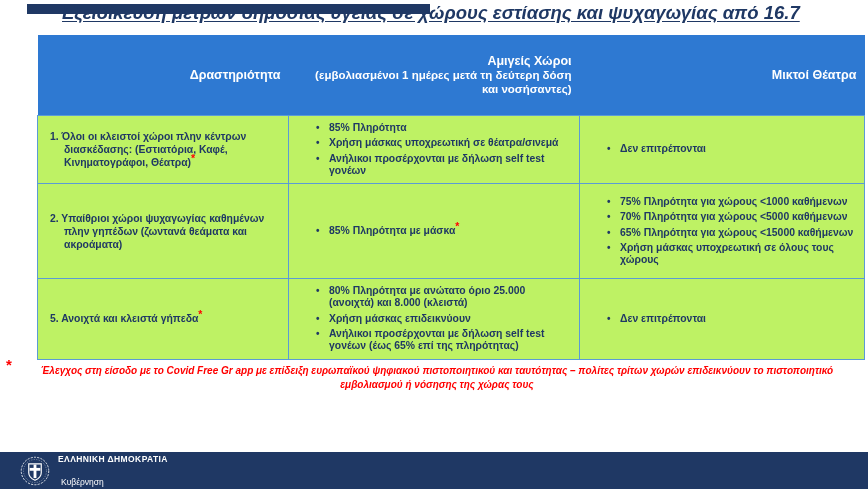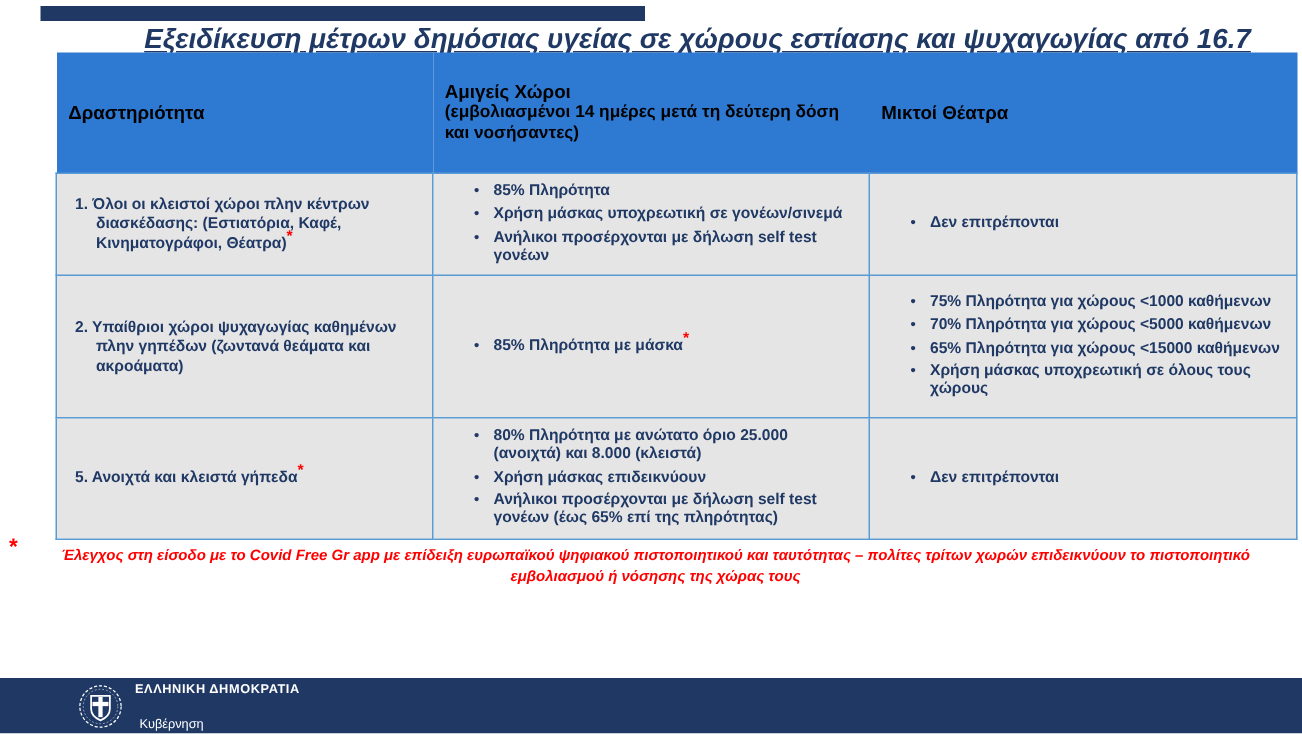--- a/index.html
+++ b/index.html
@@ -10,35 +10,35 @@
     --footer-navy:#1F3864;
   }
   *{box-sizing:border-box;}
   html,body{margin:0;padding:0;}
   body{
     width:868px;height:489px;position:relative;background:#fff;overflow:hidden;
     font-family:"Liberation Sans",sans-serif;
   }
   .accent-bar{position:absolute;top:4px;left:27px;width:403px;height:10px;background:var(--navy-text);}
   .slide-title{
-    position:absolute;top:15px;left:62px;width:806px;margin:0;text-align:center;
+    position:absolute;top:2px;left:62px;width:806px;margin:0;text-align:left;
     font-size:18.5px;font-weight:bold;font-style:italic;color:var(--navy-text);
     text-decoration:underline;text-underline-offset:2px;
   }
   .content{position:absolute;top:35px;left:0;width:868px;}
   table.measures{margin-left:37px;width:827px;border-collapse:collapse;table-layout:fixed;}
   thead tr{height:53px;}
   thead th{
-    background:var(--header-blue);color:#000000;font-size:12.5px;font-weight:bold;
-    vertical-align:middle;text-align:left;padding:19px 8px;border:none;
+    background:var(--header-blue);color:#ffffff;font-size:12.5px;font-weight:bold;
+    vertical-align:middle;text-align:right;padding:19px 8px;border:none;
   }
   thead th .sub{display:block;font-size:11.5px;font-weight:bold;margin-top:1px;line-height:13.5px;}
   tbody td{
     border:1.5px solid var(--border-blue);vertical-align:middle;
-    padding:3px 6px;background:#e5e5e5;
+    padding:3px 6px;background:#bef264;
   }
   tbody tr:nth-child(1){height:65px;}
   tbody tr:nth-child(2){height:95px;}
   tbody tr:nth-child(3){height:42px;}
   tbody tr:nth-child(4){height:40px;}
   tbody tr:nth-child(5){height:82px;}
   .activity-text{
     font-size:10.4px;font-weight:bold;color:var(--navy-text);line-height:13px;
     padding-left:20px;text-indent:-14px;
   }
@@ -49,21 +49,21 @@
   }
   .bullet-list li::before{content:"\2022";position:absolute;left:-13px;top:0;font-size:10px;}
   sup.ast{color:var(--accent-red);font-weight:bold;font-size:10.5px;line-height:0;}
   .footnote{
     position:relative;margin-top:1px;padding:3px 12px 0 18px;text-align:center;
     color:var(--accent-red);font-style:italic;font-weight:bold;font-size:10px;line-height:14.5px;
   }
   .footnote .marker{position:absolute;left:6px;top:-3px;font-size:15px;font-style:normal;}
   .footer-bar{
     position:absolute;left:0;bottom:0;width:868px;height:37px;background:var(--footer-navy);
-    display:flex;align-items:center;padding-left:32px;
+    display:flex;align-items:center;
   }
   .emblem{margin-left:20px;width:30px;height:30px;flex:0 0 auto;}
   .footer-text{margin-left:8px;color:#fff;}
   .footer-org{font-size:8.5px;font-weight:bold;letter-spacing:0.4px;line-height:10px;}
   .footer-sub{font-size:8.5px;margin-left:3px;margin-top:13px;line-height:10px;}
 </style>
 </head>
 <body>
 
 <div class="accent-bar"></div>
@@ -77,36 +77,36 @@
       <col style="width:291px">
       <col style="width:285px">
     </colgroup>
     <thead>
       <tr>
         <th>
           <span>Δραστηριότητα</span>
         </th>
         <th>
           <span>Αμιγείς Χώροι</span>
-          <span class="sub">(εμβολιασμένοι 14 ημέρες μετά τη δεύτερη δόση  και νοσήσαντες)</span>
+          <span class="sub">(εμβολιασμένοι 1 ημέρες μετά τη δεύτερη δόση  και νοσήσαντες)</span>
         </th>
         <th>
           <span>Μικτοί Θέατρα</span>
         </th>
       </tr>
     </thead>
     <tbody>
         <tr>
           <td>
             <div class="activity-text">1. Όλοι οι κλειστοί χώροι πλην κέντρων διασκέδασης: (Εστιατόρια, Καφέ, Κινηματογράφοι, Θέατρα)<sup class="ast">*</sup></div>
           </td>
           <td>
             <ul class="bullet-list">
               <li>85% Πληρότητα</li>
-              <li>Χρήση μάσκας υποχρεωτική σε γονέων/σινεμά</li>
+              <li>Χρήση μάσκας υποχρεωτική σε θέατρα/σινεμά</li>
               <li>Ανήλικοι προσέρχονται με δήλωση self test γονέων</li>
             </ul>
           </td>
           <td>
             <ul class="bullet-list">
               <li>Δεν επιτρέπονται</li>
             </ul>
           </td>
         </tr>
         <tr>

